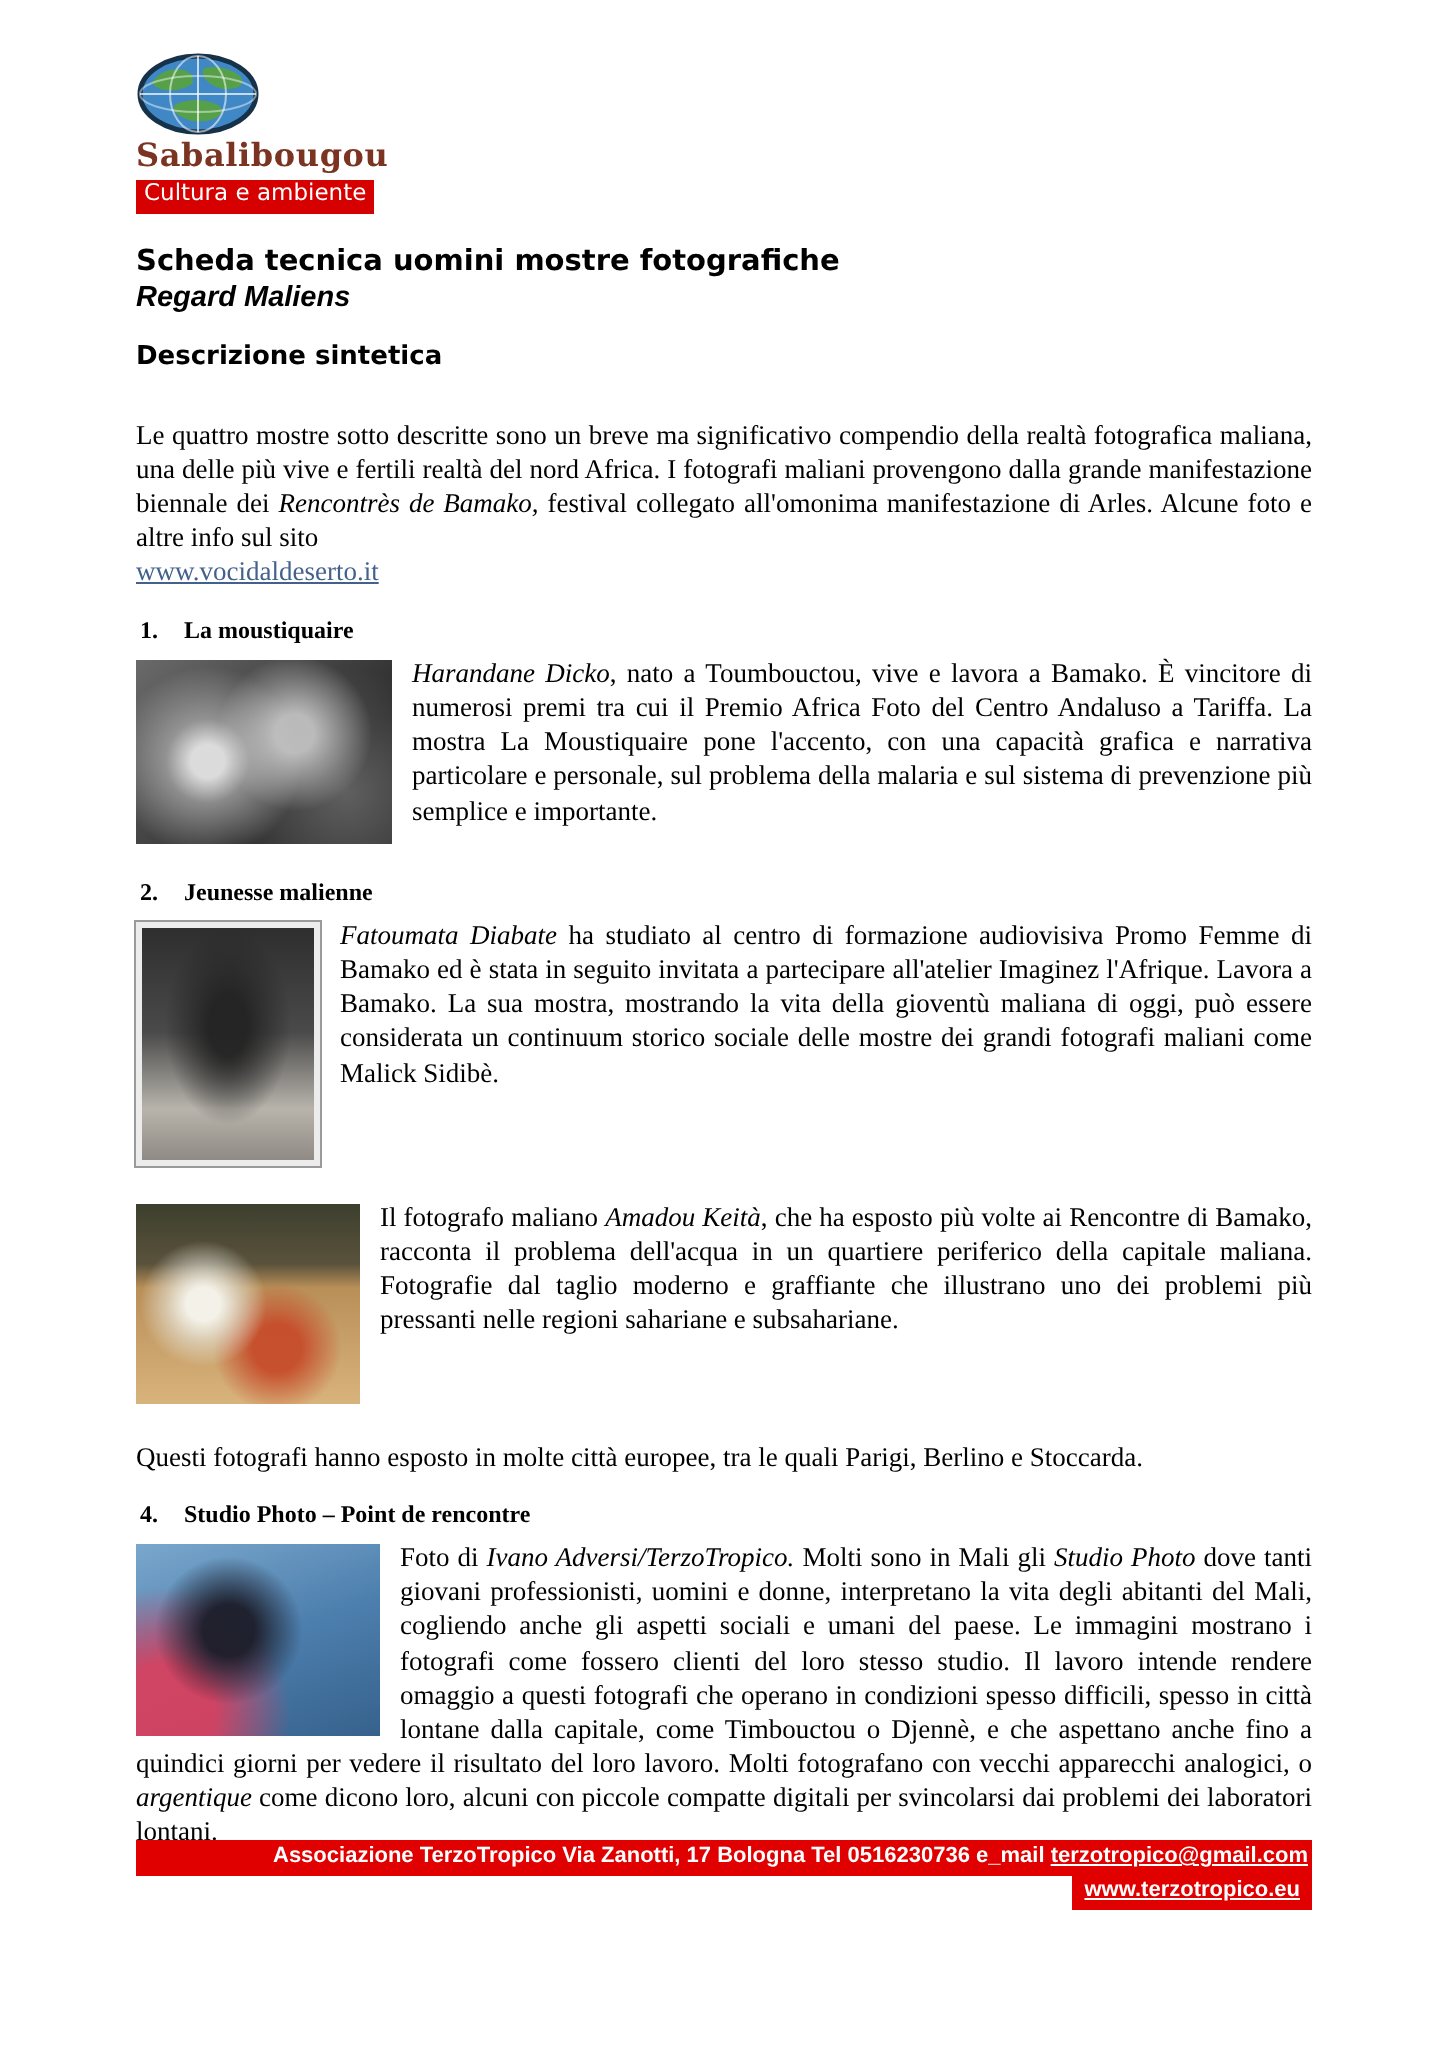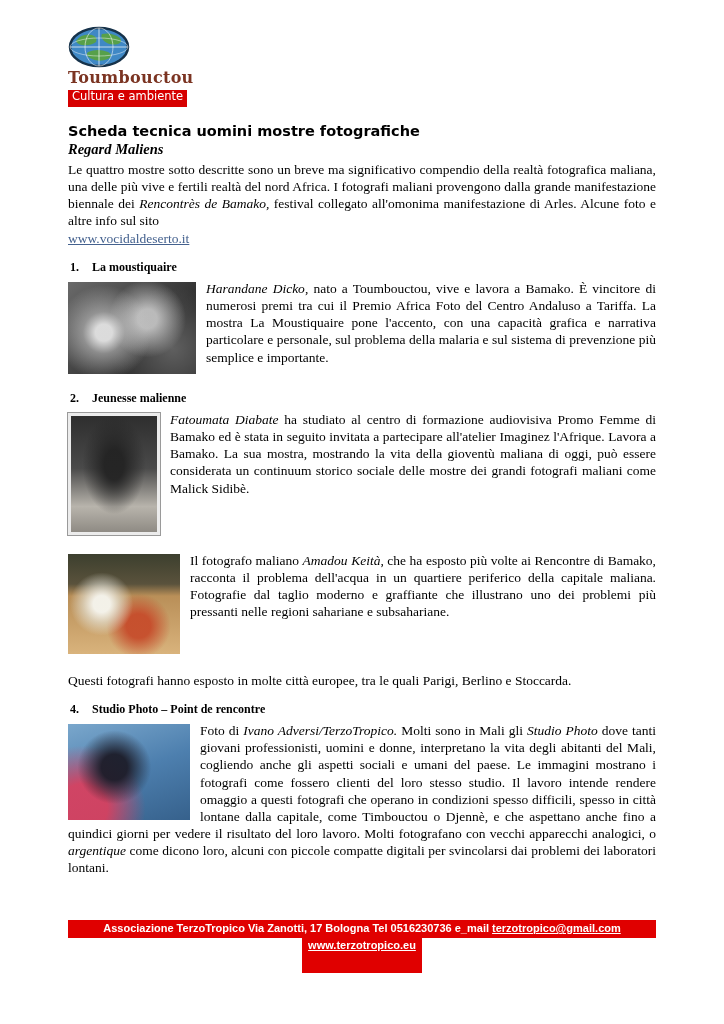--- a/index.html
+++ b/index.html
@@ -20,30 +20,30 @@
     display:inline-block; background:#d60000; color:#fff;
     font-family:"DejaVu Sans", sans-serif; font-size:11.5px;
     padding:1px 4px 4px 4px; margin-top:4px;
   }
   
   .title {
     font-family:"DejaVu Sans", sans-serif; font-size:14.5px; font-weight:bold;
     margin-top:16px;
   }
   .subtitle {
-    font-family:Liberation Serif, serif; font-size:14.5px; font-weight:bold;
+    font-family:Liberation Sans, sans-serif; font-size:14.5px; font-weight:bold;
     font-style:italic; margin-top:2px;
   }
   .section-heading {
     font-family:"DejaVu Sans", sans-serif; font-size:13px; font-weight:bold;
     margin-top:14px;
   }
   
   .body { font-size:13.5px; line-height:1.27; text-align:justify; }
-  .intro { margin-top:3px; }
+  .intro { margin-top:23px; }
   .link { color:#44618e; text-decoration:underline; font-size:13.5px; display:inline-block; margin-top:1px; }
   .name { font-weight:normal; font-style:italic; }
   .it { font-style:italic; }
   
   .item { margin-top:13px; }
   .item-heading { font-weight:bold; font-size:12px; }
   .num { display:inline-block; width:22px; margin-left:2px; }
   .item-body { margin-top:5px; }
   .item-body::after { content:""; display:block; clear:both; }
   .photo { float:left; margin:2px 10px 4px 0; }
@@ -67,51 +67,52 @@
   }
   .photo4 { width:122px; height:96px;
     background:
       radial-gradient(circle at 38% 45%, rgba(28,28,40,.95) 0 14%, transparent 40%),
       radial-gradient(circle at 12% 88%, rgba(222,62,92,.9) 0 18%, transparent 46%),
       linear-gradient(160deg, #7aa7cc 0%, #4d7fae 50%, #36618c 100%);
   }
   .mid-para { margin-top:14px; clear:both; }
   
   .footer {
-    position:absolute; left:68px; right:68px; top:920px; text-align:center;
+    position:absolute; left:68px; right:68px; top:920px; text-align:right;
     font-family:"Liberation Sans", sans-serif; font-weight:bold; font-size:11px;
     color:#fff; line-height:1.35;
   }
   .footer-line1 { background:#e00000; padding:1px 2px 2px 2px; white-space:nowrap; }
-  .footer-chip { display:inline-block; background:#e00000; padding:0 6px 20px 6px; }
+  .footer-chip { display:inline-block; background:#e00000; padding:0 6px 2px 6px; }
   .flink { color:#fff; text-decoration:underline; }
 </style>
 </head>
 <body>
 
 <div class="page">
 
   <header class="logo-block">
     <svg class="globe" width="62" height="42" viewBox="0 0 62 42">
       <ellipse cx="31" cy="21" rx="29" ry="19" fill="#3f88c5" stroke="#16324a" stroke-width="2.5"></ellipse>
       <path d="M8 15 Q14 7 24 9 Q30 11 28 16 Q22 20 14 19 Q9 18 8 15 Z" fill="#57a04a"></path>
       <path d="M34 8 Q44 6 52 12 Q55 16 50 18 Q42 20 36 15 Q32 11 34 8 Z" fill="#57a04a"></path>
       <path d="M20 26 Q30 22 40 26 Q46 29 40 33 Q30 37 22 32 Q17 29 20 26 Z" fill="#57a04a"></path>
       <path d="M2 21 H60" stroke="rgba(255,255,255,.7)" stroke-width="1" fill="none"></path>
       <path d="M31 2 V40" stroke="rgba(255,255,255,.7)" stroke-width="1" fill="none"></path>
       <ellipse cx="31" cy="21" rx="14" ry="19" fill="none" stroke="rgba(255,255,255,.55)"></ellipse>
       <ellipse cx="31" cy="21" rx="29" ry="9" fill="none" stroke="rgba(255,255,255,.45)"></ellipse>
     </svg>
-    <div class="brand">Toumbouctou</div>
+    <div class="brand">Sabalibougou</div>
     <div class="badge">Cultura e ambiente</div>
   </header>
 
   <h1 class="title">Scheda tecnica uomini mostre fotografiche</h1>
   <h2 class="subtitle">Regard Maliens</h2>
 
+  <h3 class="section-heading">Descrizione sintetica</h3>
   <p class="body intro"><span>Le quattro mostre sotto descritte sono un breve ma significativo compendio della realtà fotografica maliana, una delle più vive e fertili realtà del nord Africa. I fotografi maliani provengono dalla grande manifestazione biennale dei </span><span class="it">Rencontrès de Bamako,</span><span> festival collegato all'omonima manifestazione di Arles. Alcune foto e altre info sul sito</span></p>
   <a href="#" class="link">www.vocidaldeserto.it</a>
 
   
   <div class="item">
     <div class="item-heading"><span class="num">1.</span><span>La moustiquaire</span></div>
     <div class="item-body">
       <div class="photo photo1"></div>
       <p class="body"><span class="name">Harandane Dicko</span><span>, nato a Toumbouctou, vive e lavora a Bamako. È vincitore di numerosi premi tra cui il Premio Africa Foto del Centro Andaluso a Tariffa. La mostra La Moustiquaire pone l'accento, con una capacità grafica e narrativa particolare e personale, sul problema della malaria e sul sistema di prevenzione più semplice e importante.</span></p>
     </div>

